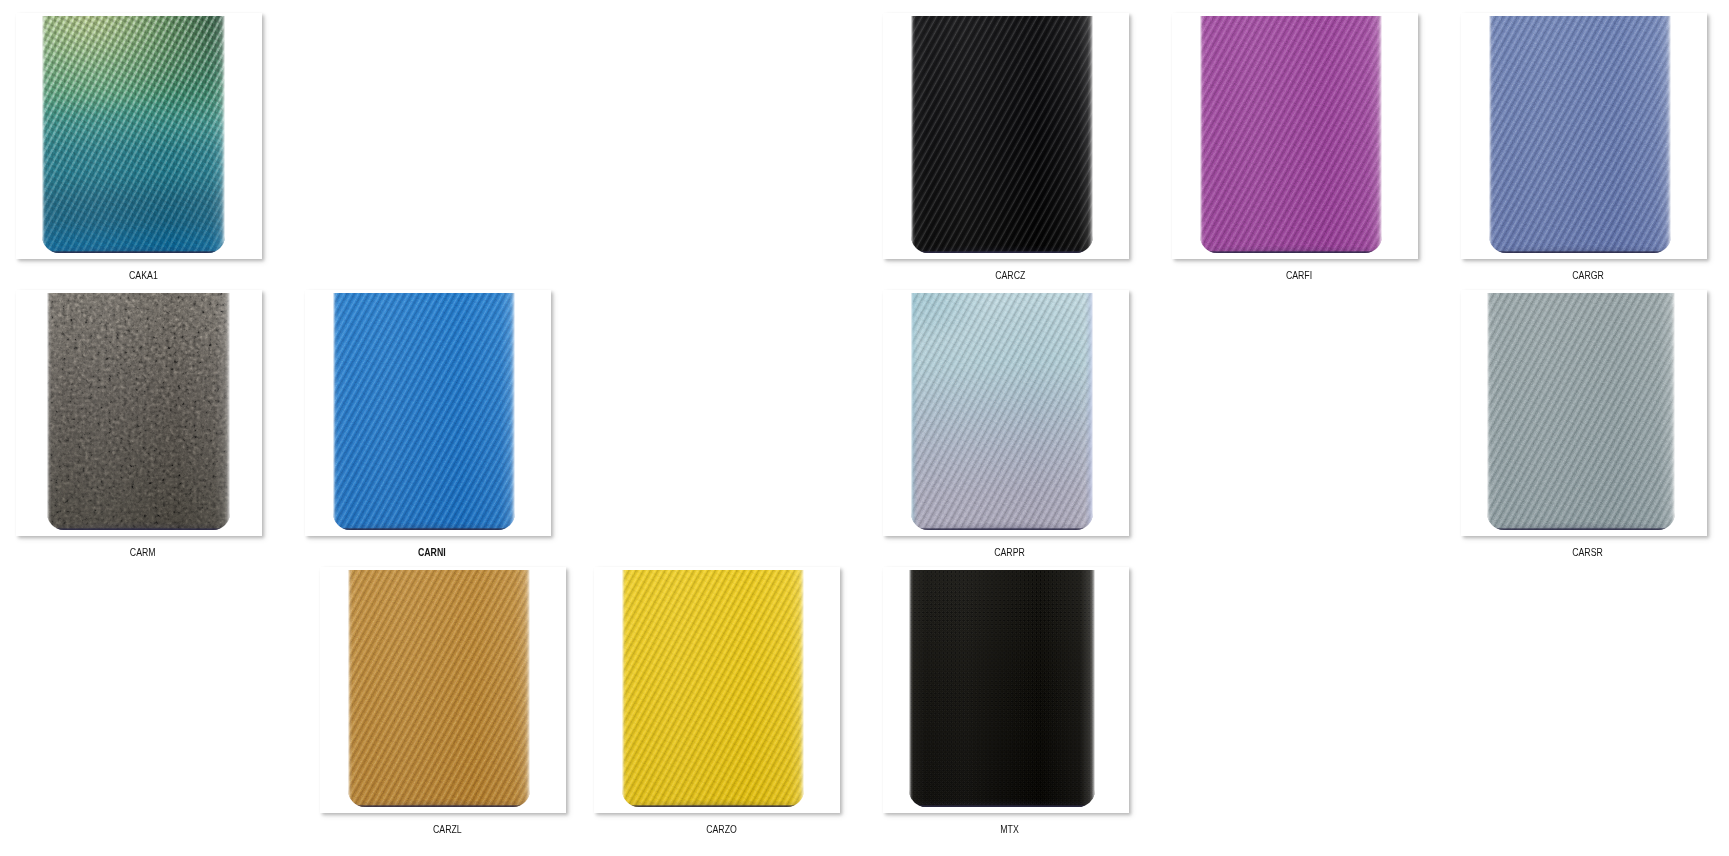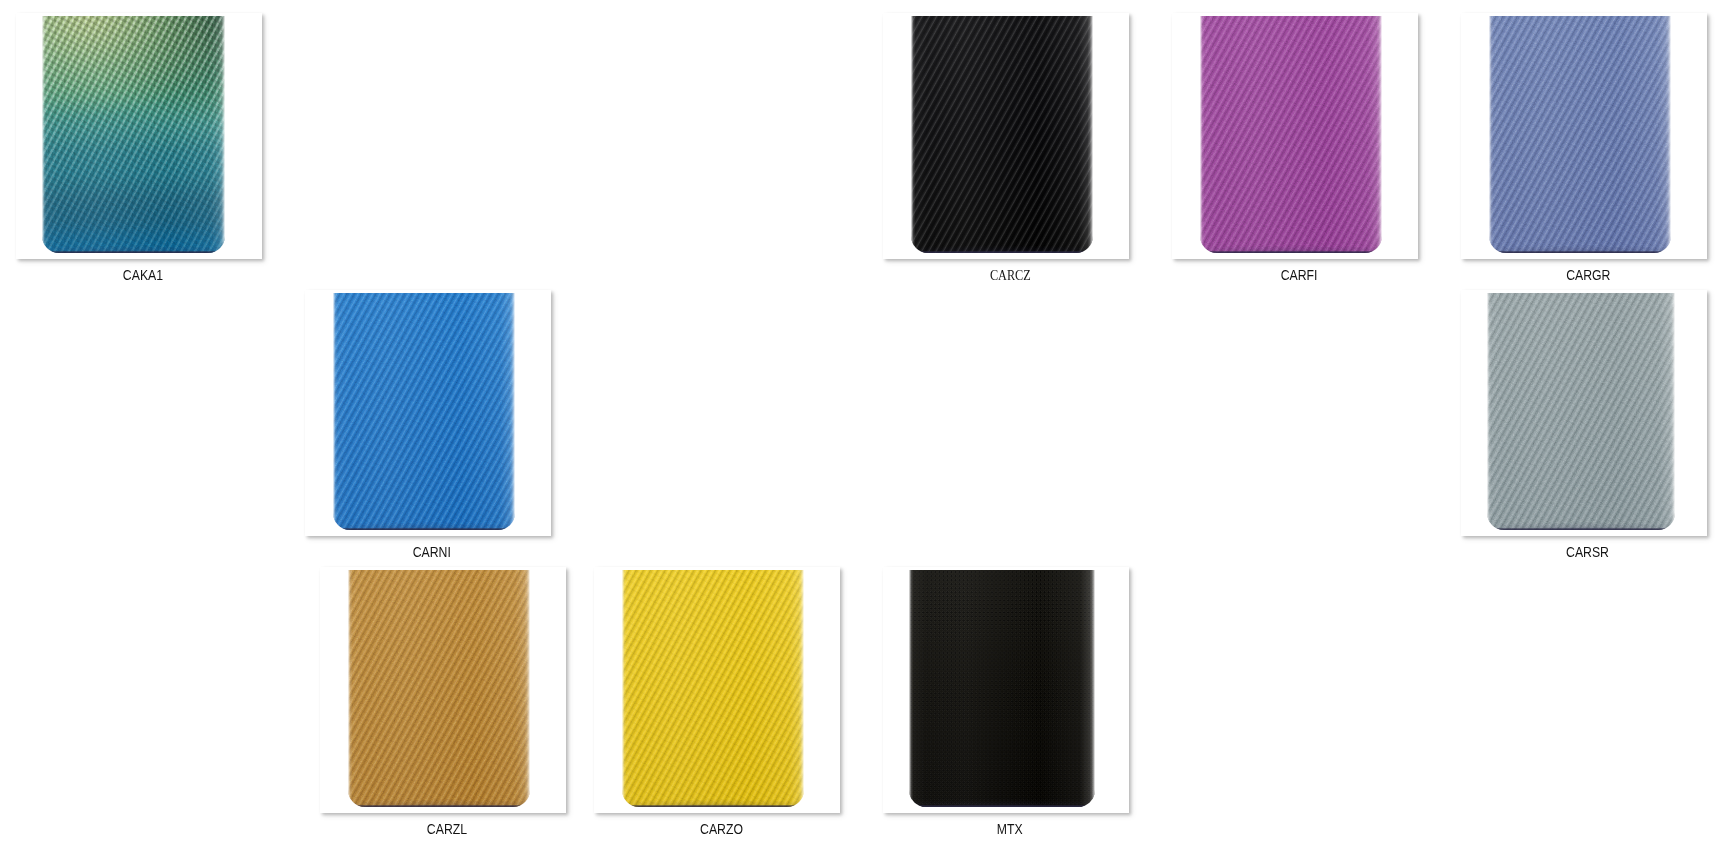--- a/index.html
+++ b/index.html
@@ -19,21 +19,21 @@
 .noise-sl{opacity:.35;mix-blend-mode:overlay;}
 .noise-weave{opacity:.40;mix-blend-mode:overlay;}
 .cfade{-webkit-mask-image:linear-gradient(180deg, rgba(0,0,0,1) 0%, rgba(0,0,0,.95) 28%, rgba(0,0,0,.62) 58%, rgba(0,0,0,.42) 82%, rgba(0,0,0,.34) 100%);mask-image:linear-gradient(180deg, rgba(0,0,0,1) 0%, rgba(0,0,0,.95) 28%, rgba(0,0,0,.62) 58%, rgba(0,0,0,.42) 82%, rgba(0,0,0,.34) 100%);}
 #defs-svg{position:absolute;width:0;height:0;overflow:hidden;}
 .etint{position:absolute;inset:0;pointer-events:none;}
 .fade{position:absolute;inset:0;pointer-events:none;background:linear-gradient(90deg, rgba(255,255,255,.92) 0px, rgba(255,255,255,.40) 1.2px, rgba(255,255,255,.12) 2.6px, rgba(255,255,255,0) 4.5px, rgba(255,255,255,0) calc(100% - 5.5px), rgba(255,255,255,.14) calc(100% - 3.2px), rgba(255,255,255,.45) calc(100% - 1.4px), rgba(255,255,255,.95) 100%);}
 .rim{position:absolute;left:0;right:0;bottom:0;height:16px;border-radius:0 0 17px 17px;
  background:radial-gradient(145% 100% at 50% 103%, rgba(46,44,78,.42) 0%, rgba(44,42,74,.13) 26%, rgba(44,42,74,0) 52%);}
 .rim2{position:absolute;left:0;right:0;bottom:0;height:2px;border-radius:0 0 17px 17px;
  background:linear-gradient(180deg, rgba(52,50,78,.30) 0%, rgba(38,36,64,.86) 65%, rgba(58,56,88,.72) 100%);}
-.label{position:relative;width:246px;text-align:center;font-size:14px;letter-spacing:0;
+.label{position:relative;width:246px;text-align:center;font-size:10px;letter-spacing:0;
  color:#141414;margin-top:10px;line-height:13px;padding-left:8px;box-sizing:border-box;}
 .label span{display:inline-block;transform:scaleX(.875);transform-origin:center;}
 </style>
 </head>
 <body>
 
 <svg id="defs-svg" xmlns="http://www.w3.org/2000/svg" aria-hidden="true">
  <defs>
   <filter id="pebbleNoise" x="0" y="0" width="100%" height="100%">
    <feTurbulence type="fractalNoise" baseFrequency="0.26 0.28" numOctaves="4" seed="7" result="n"></feTurbulence>
@@ -67,21 +67,21 @@
             <rect width="100%" height="100%" filter="url(#weaveNoise)"></rect>
           </svg>
           <div class="vig" style="background:linear-gradient(90deg,rgba(255,255,255,.30) 0px, rgba(255,255,255,.08) 2.5px, rgba(255,255,255,.04) 9%, rgba(255,255,255,.05) 30%, rgba(0,0,0,0) 70%, rgba(255,255,255,.05) 92%, rgba(255,255,255,.20) 98.5%, rgba(255,255,255,.38) 100%)"></div>
           <div class="rim"></div>
           <div class="rim2"></div>
           <div class="fade"></div>
         </div>
       </div>
       <div class="label"><span>CAKA1</span></div>
     </div>
-    <div class="cell" style="left: 883px; top: 13px; font-family: Liberation Serif, serif;">
+    <div class="cell" style="left: 883px; top: 13px;">
       <div class="card">
         <div class="phone" style="left:28px;top:3px;width:182px;height:237px;">
           <div class="skin" style="background:linear-gradient(180deg, #0e0e10 0%, #050507 50%, #000000 100%)"></div>
           <div class="tex" style="background:repeating-linear-gradient(119deg,rgba(0,0,0,.175) 0px, rgba(0,0,0,.07) 1.4px,rgba(255,255,255,.06) 2.8px, rgba(255,255,255,.14) 3.8px,rgba(255,255,255,.02) 4.8px, rgba(0,0,0,.175) 6.3px)"></div>
           <div class="tex" style="opacity:.32;background:repeating-linear-gradient(29deg,rgba(0,0,0,.14) 0px, rgba(0,0,0,0) 1.2px, rgba(0,0,0,0) 4.8px, rgba(0,0,0,.14) 6.1px)"></div>
           <svg class="tex noise-weave" xmlns="http://www.w3.org/2000/svg">
             <rect width="100%" height="100%" filter="url(#weaveNoise)"></rect>
           </svg>
           <div class="vig" style="background:linear-gradient(90deg,rgba(255,255,255,.30) 0px, rgba(255,255,255,.08) 2.5px, rgba(255,255,255,.04) 9%, rgba(255,255,255,.05) 30%, rgba(0,0,0,0) 70%, rgba(255,255,255,.05) 92%, rgba(255,255,255,.20) 98.5%, rgba(255,255,255,.38) 100%)"></div>
           <div class="rim"></div>
@@ -118,36 +118,69 @@
             <rect width="100%" height="100%" filter="url(#weaveNoise)"></rect>
           </svg>
           <div class="vig" style="background:linear-gradient(90deg,rgba(255,255,255,.30) 0px, rgba(255,255,255,.08) 2.5px, rgba(255,255,255,.04) 9%, rgba(255,255,255,.05) 30%, rgba(0,0,0,0) 70%, rgba(255,255,255,.05) 92%, rgba(255,255,255,.20) 98.5%, rgba(255,255,255,.38) 100%)"></div>
           <div class="rim"></div>
           <div class="rim2"></div>
           <div class="fade"></div>
         </div>
       </div>
       <div class="label"><span>CARGR</span></div>
     </div>
-    <div class="cell" style="left: 305px; top: 290px;">
+    <div class="cell" style="left: 16px; top: 290px;">
+      <div class="card">
+        <div class="phone" style="left:31px;top:3px;width:183px;height:237px;">
+          <div class="skin" style="background:linear-gradient(180deg, #615d57 0%, #4e4a45 45%, #3c3933 100%)"></div>
+          <svg class="tex noise-ov" xmlns="http://www.w3.org/2000/svg">
+            <rect width="100%" height="100%" filter="url(#pebbleNoise)"></rect>
+          </svg>
+          <div class="vig" style="background:linear-gradient(90deg,rgba(255,255,255,.30) 0px, rgba(255,255,255,.08) 2.5px, rgba(255,255,255,.04) 9%, rgba(255,255,255,.05) 30%, rgba(0,0,0,0) 70%, rgba(255,255,255,.05) 92%, rgba(255,255,255,.20) 98.5%, rgba(255,255,255,.38) 100%)"></div>
+          <div class="rim"></div>
+          <div class="rim2"></div>
+          <div class="fade"></div>
+        </div>
+      </div>
+      <div class="label"><span>CARM</span></div>
+    </div>
+    <div class="cell" style="left: 305px; top: 290px; font-weight: bold;">
       <div class="card">
         <div class="phone" style="left:28px;top:3px;width:182px;height:237px;">
           <div class="skin" style="background:linear-gradient(180deg, #2275cd 0%, #1c6dc5 50%, #1666bd 100%)"></div>
           <div class="tex" style="background:repeating-linear-gradient(119deg,rgba(0,0,0,.175) 0px, rgba(0,0,0,.07) 1.4px,rgba(255,255,255,.06) 2.8px, rgba(255,255,255,.14) 3.8px,rgba(255,255,255,.02) 4.8px, rgba(0,0,0,.175) 6.3px)"></div>
           <div class="tex" style="opacity:.32;background:repeating-linear-gradient(29deg,rgba(0,0,0,.14) 0px, rgba(0,0,0,0) 1.2px, rgba(0,0,0,0) 4.8px, rgba(0,0,0,.14) 6.1px)"></div>
           <svg class="tex noise-weave" xmlns="http://www.w3.org/2000/svg">
             <rect width="100%" height="100%" filter="url(#weaveNoise)"></rect>
           </svg>
           <div class="vig" style="background:linear-gradient(90deg,rgba(255,255,255,.30) 0px, rgba(255,255,255,.08) 2.5px, rgba(255,255,255,.04) 9%, rgba(255,255,255,.05) 30%, rgba(0,0,0,0) 70%, rgba(255,255,255,.05) 92%, rgba(255,255,255,.20) 98.5%, rgba(255,255,255,.38) 100%)"></div>
           <div class="rim"></div>
           <div class="rim2"></div>
           <div class="fade"></div>
         </div>
       </div>
       <div class="label"><span>CARNI</span></div>
+    </div>
+    <div class="cell" style="left: 883px; top: 290px;">
+      <div class="card">
+        <div class="phone" style="left:28px;top:3px;width:182px;height:237px;">
+          <div class="skin" style="background:radial-gradient(55% 26% at 4% 2%, rgba(112,172,190,.42) 0%, rgba(142,188,202,0) 72%),linear-gradient(178deg, #bcd8e0 0%, #b1cfd8 12%, #a9c9d3 30%, #a3b8c8 48%, #a2aabe 66%, #a2a1b6 84%, #a19db2 100%)"></div>
+          <div class="tex" style="background:repeating-linear-gradient(119deg,rgba(0,0,0,.175) 0px, rgba(0,0,0,.07) 1.4px,rgba(255,255,255,.06) 2.8px, rgba(255,255,255,.14) 3.8px,rgba(255,255,255,.02) 4.8px, rgba(0,0,0,.175) 6.3px)"></div>
+          <div class="tex" style="opacity:.32;background:repeating-linear-gradient(29deg,rgba(0,0,0,.14) 0px, rgba(0,0,0,0) 1.2px, rgba(0,0,0,0) 4.8px, rgba(0,0,0,.14) 6.1px)"></div>
+          <svg class="tex noise-weave" xmlns="http://www.w3.org/2000/svg">
+            <rect width="100%" height="100%" filter="url(#weaveNoise)"></rect>
+          </svg>
+          <div class="vig" style="background:linear-gradient(90deg,rgba(255,255,255,.30) 0px, rgba(255,255,255,.08) 2.5px, rgba(255,255,255,.04) 9%, rgba(255,255,255,.05) 30%, rgba(0,0,0,0) 70%, rgba(255,255,255,.05) 92%, rgba(255,255,255,.20) 98.5%, rgba(255,255,255,.38) 100%)"></div>
+          <div class="rim"></div>
+          <div class="rim2"></div>
+          <div class="etint" style="background:linear-gradient(90deg, rgba(70,150,180,.55) 0px, rgba(70,150,180,.30) 2px, rgba(90,165,190,.12) 4px, rgba(0,0,0,0) 7px, rgba(0,0,0,0) calc(100% - 8px), rgba(120,140,200,.14) calc(100% - 5px), rgba(110,130,200,.36) calc(100% - 2px), rgba(100,120,195,.55) 100%)"></div>
+          <div class="fade"></div>
+        </div>
+      </div>
+      <div class="label"><span>CARPR</span></div>
     </div>
     <div class="cell" style="left: 1461px; top: 290px;">
       <div class="card">
         <div class="phone" style="left:26px;top:3px;width:188px;height:237px;">
           <div class="skin" style="background:linear-gradient(180deg, #91a0a3 0%, #89999d 50%, #829297 100%)"></div>
           <div class="tex" style="background:repeating-linear-gradient(119deg,rgba(0,0,0,.175) 0px, rgba(0,0,0,.07) 1.4px,rgba(255,255,255,.06) 2.8px, rgba(255,255,255,.14) 3.8px,rgba(255,255,255,.02) 4.8px, rgba(0,0,0,.175) 6.3px)"></div>
           <div class="tex" style="opacity:.32;background:repeating-linear-gradient(29deg,rgba(0,0,0,.14) 0px, rgba(0,0,0,0) 1.2px, rgba(0,0,0,0) 4.8px, rgba(0,0,0,.14) 6.1px)"></div>
           <svg class="tex noise-weave" xmlns="http://www.w3.org/2000/svg">
             <rect width="100%" height="100%" filter="url(#weaveNoise)"></rect>
           </svg>

